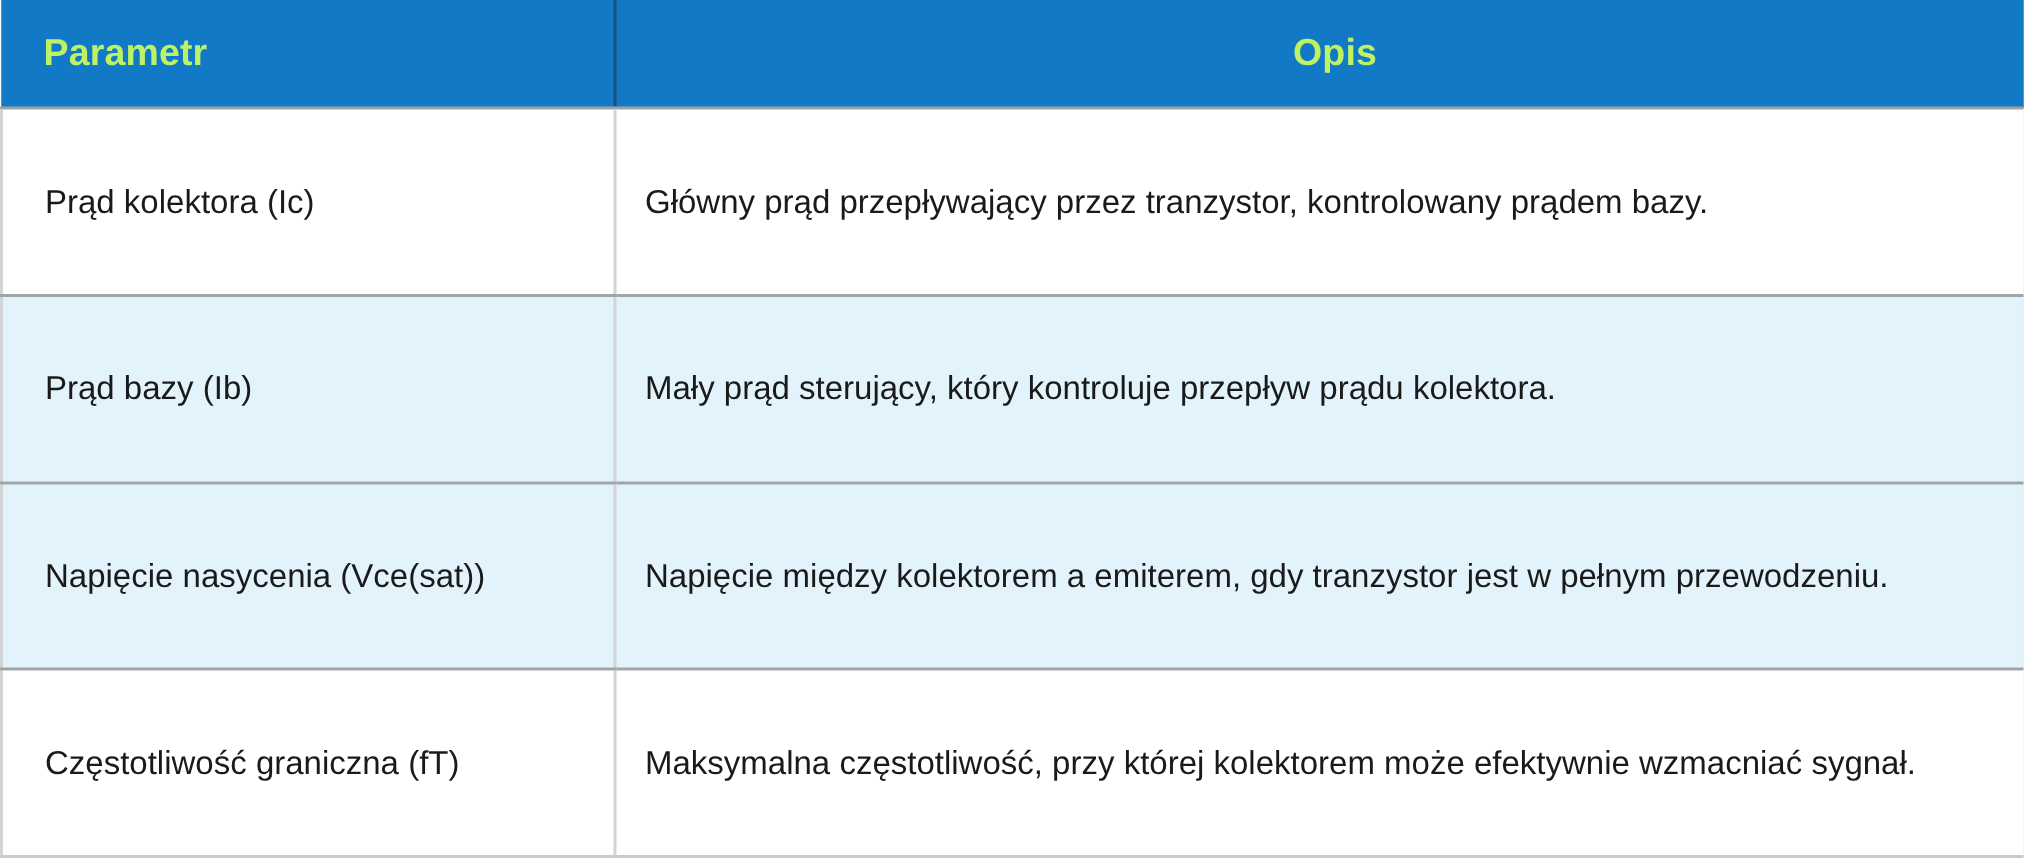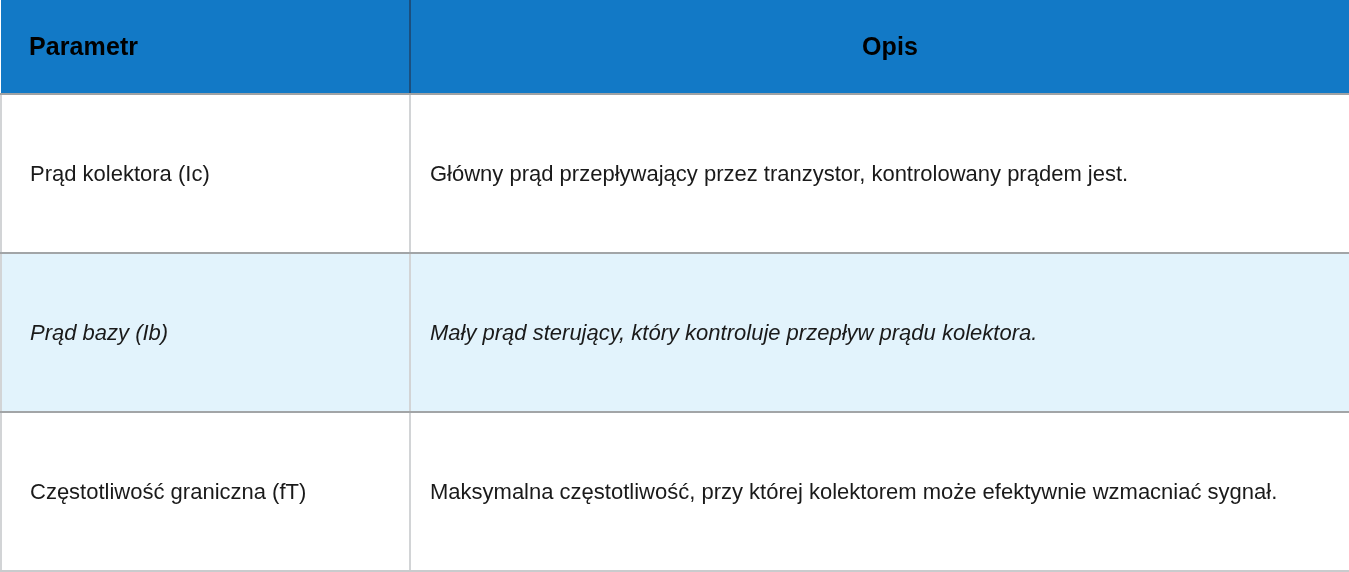--- a/index.html
+++ b/index.html
@@ -24,26 +24,26 @@
   }
 
   .param-table col.col-param { width: 409px; }
   .param-table col.col-desc  { width: 940px; }
 
   
   .param-table thead tr {
     background: #1279c6;
   }
   .param-table thead th {
-    height: 94px;
+    height: 72px;
     padding: 0 0 0 28px;
     margin: 4px;
     text-align: left;
     vertical-align: middle;
-    color: #000000;
+    color: #bef264;
     font-size: 25px;
     font-weight: bold;
     letter-spacing: 0.1px;
     background: #1279c6;
     border: 0;
     border-bottom: 2px solid #9fa2a4;
   }
   .param-table thead th.th-desc {
     padding-left: 19px;
     border-left: 2px solid #1b4f7e;
@@ -62,21 +62,20 @@
     padding: 10px 26px 10px 28px;
   }
   .param-table tbody td.td-desc {
     padding-left: 19px;
     padding-right: 40px;
     border-left: 2px solid #c3c6c8;
     border-right: 2px solid #d2d4d6;
   }
   .param-table tbody tr.alt td {
     background: #e2f3fc;
-    font-style: italic;
   }
   .param-table tbody tr td {
     background: #ffffff;
   }
   .param-table tbody tr.alt td { background: #e2f3fc; }
 
   .param-table tbody tr:last-child td {
     border-bottom: 2px solid #c9cbcd;
     margin-top: 48px;
   }
@@ -96,29 +95,37 @@
       <th class="th-param">Parametr</th>
       <th class="th-desc">Opis</th>
     </tr>
   </thead>
   <tbody>
     <tr>
       <td class="td-param">
         <span class="cell-text">Prąd kolektora (Ic)</span>
       </td>
       <td class="td-desc">
-        <span class="cell-text">Główny prąd przepływający przez tranzystor, kontrolowany prądem jest.</span>
+        <span class="cell-text">Główny prąd przepływający przez tranzystor, kontrolowany prądem bazy.</span>
       </td>
     </tr>
     <tr class="alt">
       <td class="td-param">
         <span class="cell-text">Prąd bazy (Ib)</span>
       </td>
       <td class="td-desc">
         <span class="cell-text">Mały prąd sterujący, który kontroluje przepływ prądu kolektora.</span>
+      </td>
+    </tr>
+    <tr class="alt">
+      <td class="td-param">
+        <span class="cell-text">Napięcie nasycenia (Vce(sat))</span>
+      </td>
+      <td class="td-desc">
+        <span class="cell-text">Napięcie między kolektorem a emiterem, gdy tranzystor jest w pełnym przewodzeniu.</span>
       </td>
     </tr>
     <tr>
       <td class="td-param">
         <span class="cell-text">Częstotliwość graniczna (fT)</span>
       </td>
       <td class="td-desc">
         <span class="cell-text">Maksymalna częstotliwość, przy której kolektorem może efektywnie wzmacniać sygnał.</span>
       </td>
     </tr>

